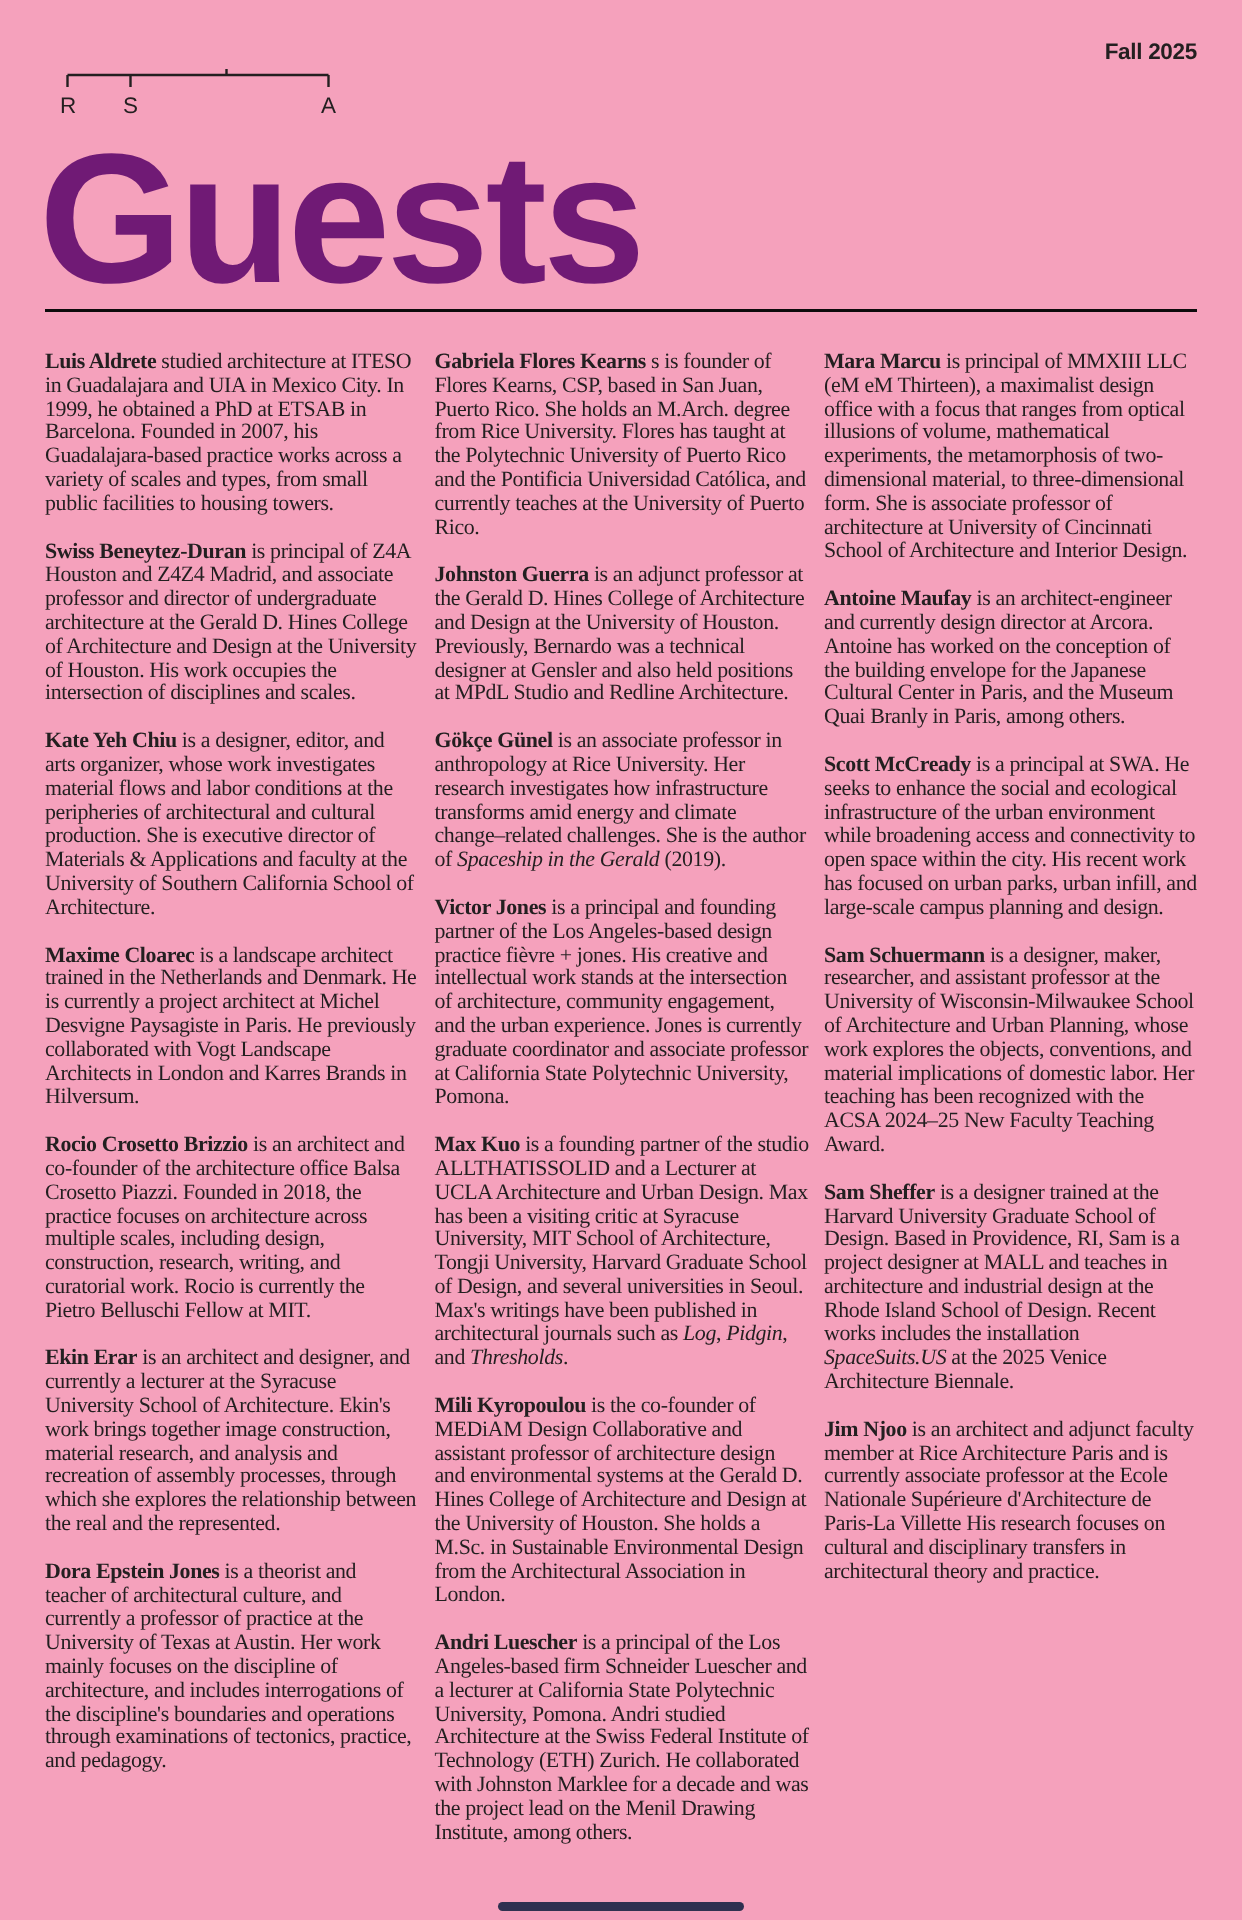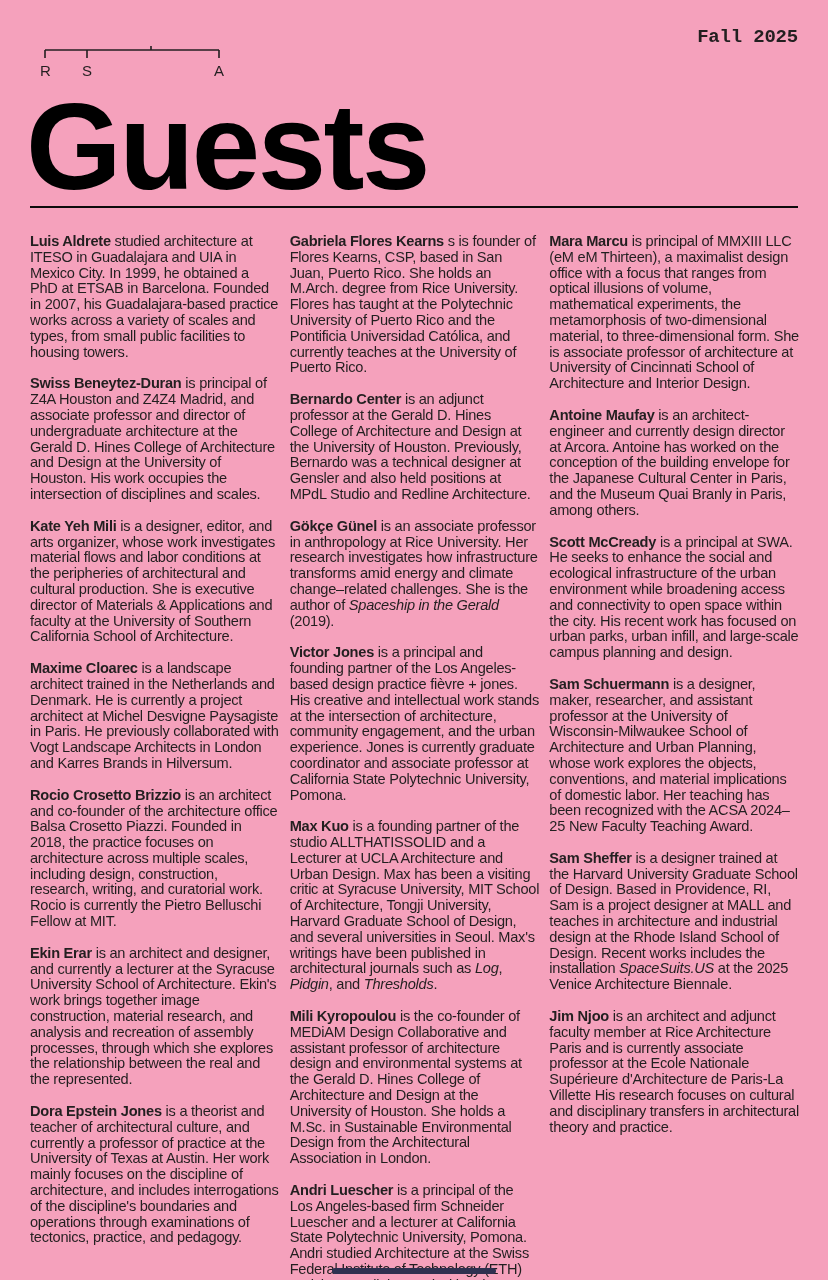--- a/index.html
+++ b/index.html
@@ -14,34 +14,34 @@
   
   .masthead{position:absolute;top:26px;left:30px;right:30px;height:60px;}
   .logo{position:absolute;top:0;left:0;width:250px;height:60px;}
   .logo-words{position:relative;height:18px;font-size:15px;letter-spacing:-0.2px;}
   .logo-words span{position:absolute;top:0;white-space:nowrap;}
   .w0{left:0;} .w1{left:56px;} .w2{left:132px;} .w3{left:168px;}
   .logo-ruler{position:absolute;top:19px;left:0;}
   .logo-letters{position:relative;top:36px;height:18px;font-size:15px;}
   .logo-letters span{position:absolute;top:0;}
   .l0{left:10px;} .l1{left:52px;} .l2{left:184px;}
-  .issue{position:absolute;top:0;right:0;font-size:19px;font-weight:700;letter-spacing:-0.2px;font-family:Liberation Mono, monospace;}
+  .issue{position:absolute;top:0;right:0;font-size:15px;font-weight:700;letter-spacing:-0.2px;}
   
   .page-title{
     position:absolute;top:85px;left:26px;
     font-size:123px;font-weight:700;line-height:1;
-    letter-spacing:-2.5px;margin:0;color:#000000;
+    letter-spacing:-2.5px;margin:0;color:#701a75;
   }
   .divider{position:absolute;top:206px;left:30px;right:30px;height:2px;background:#0d0b0c;}
   
   .columns{
     position:absolute;top:234px;left:30px;right:29px;
     display:flex;gap:10px;align-items:flex-start;
   }
-  .col{flex:1 1 0;min-width:0;}
+  .col{flex:1 1 0;min-width:0;font-family:Liberation Serif, serif;}
   .bio{
     margin:0 0 16px 0;
     font-size:14.6px;line-height:15.8px;letter-spacing:-0.25px;
   }
   .bio strong{font-weight:700;}
   .bio em{font-style:italic;}
   
   .home-indicator{
     position:absolute;left:50%;bottom:6px;transform:translateX(-50%);
     width:164px;height:6px;border-radius:3px;background:#2F3050;
@@ -67,29 +67,29 @@
   </div>
 
   <h1 class="page-title">Guests</h1>
 
   <div class="divider"></div>
 
   <main class="columns" id="columns">
       <div class="col">
         <p class="bio"><strong>Luis Aldrete</strong><span> studied architecture at ITESO in Guadalajara and UIA in Mexico City. In 1999, he obtained a PhD at ETSAB in Barcelona. Founded in 2007, his Guadalajara-based practice works across a variety of scales and types, from small public facilities to housing towers.</span></p>
         <p class="bio"><strong>Swiss Beneytez-Duran</strong><span> is principal of Z4A Houston and Z4Z4 Madrid, and associate professor and director of undergraduate architecture at the Gerald D. Hines College of Architecture and Design at the University of Houston. His work occupies the intersection of disciplines and scales.</span></p>
-        <p class="bio"><strong>Kate Yeh Mili</strong><span> is a designer, editor, and arts organizer, whose work investigates material flows and labor conditions at the peripheries of architectural and cultural production. She is executive director of Materials &amp; Applications and faculty at the University of Southern California School of Architecture.</span></p>
+        <p class="bio"><strong>Kate Yeh Chiu</strong><span> is a designer, editor, and arts organizer, whose work investigates material flows and labor conditions at the peripheries of architectural and cultural production. She is executive director of Materials &amp; Applications and faculty at the University of Southern California School of Architecture.</span></p>
         <p class="bio"><strong>Maxime Cloarec</strong><span> is a landscape architect trained in the Netherlands and Denmark. He is currently a project architect at Michel Desvigne Paysagiste in Paris. He previously collaborated with Vogt Landscape Architects in London and Karres Brands in Hilversum.</span></p>
         <p class="bio"><strong>Rocio Crosetto Brizzio</strong><span> is an architect and co-founder of the architecture office Balsa Crosetto Piazzi. Founded in 2018, the practice focuses on architecture across multiple scales, including design, construction, research, writing, and curatorial work. Rocio is currently the Pietro Belluschi Fellow at MIT.</span></p>
         <p class="bio"><strong>Ekin Erar</strong><span> is an architect and designer, and currently a lecturer at the Syracuse University School of Architecture. Ekin's work brings together image construction, material research, and analysis and recreation of assembly processes, through which she explores the relationship between the real and the represented.</span></p>
         <p class="bio"><strong>Dora Epstein Jones</strong><span> is a theorist and teacher of architectural culture, and currently a professor of practice at the University of Texas at Austin. Her work mainly focuses on the discipline of architecture, and includes interrogations of the discipline's boundaries and operations through examinations of tectonics, practice, and pedagogy.</span></p>
       </div>
       <div class="col">
         <p class="bio"><strong>Gabriela Flores Kearns</strong><span> s is founder of Flores Kearns, CSP, based in San Juan, Puerto Rico. She holds an M.Arch. degree from Rice University. Flores has taught at the Polytechnic University of Puerto Rico and the Pontificia Universidad Católica, and currently teaches at the University of Puerto Rico.</span></p>
-        <p class="bio"><strong>Bernardo Center</strong><span> is an adjunct professor at the Gerald D. Hines College of Architecture and Design at the University of Houston. Previously, Bernardo was a technical designer at Gensler and also held positions at MPdL Studio and Redline Architecture.</span></p>
+        <p class="bio"><strong>Johnston Guerra</strong><span> is an adjunct professor at the Gerald D. Hines College of Architecture and Design at the University of Houston. Previously, Bernardo was a technical designer at Gensler and also held positions at MPdL Studio and Redline Architecture.</span></p>
         <p class="bio"><strong>Gökçe Günel</strong><span> is an associate professor in anthropology at Rice University. Her research investigates how infrastructure transforms amid energy and climate change–related challenges. She is the author of </span><em>Spaceship in the Gerald</em><span> (2019).</span></p>
         <p class="bio"><strong>Victor Jones</strong><span> is a principal and founding partner of the Los Angeles-based design practice fièvre + jones. His creative and intellectual work stands at the intersection of architecture, community engagement, and the urban experience. Jones is currently graduate coordinator and associate professor at California State Polytechnic University, Pomona.</span></p>
         <p class="bio"><strong>Max Kuo</strong><span> is a founding partner of the studio ALLTHATISSOLID and a Lecturer at UCLA Architecture and Urban Design. Max has been a visiting critic at Syracuse University, MIT School of Architecture, Tongji University, Harvard Graduate School of Design, and several universities in Seoul. Max's writings have been published in architectural journals such as </span><em>Log</em><span>, </span><em>Pidgin</em><span>, and </span><em>Thresholds</em><span>.</span></p>
         <p class="bio"><strong>Mili Kyropoulou</strong><span> is the co-founder of MEDiAM Design Collaborative and assistant professor of architecture design and environmental systems at the Gerald D. Hines College of Architecture and Design at the University of Houston. She holds a M.Sc. in Sustainable Environmental Design from the Architectural Association in London.</span></p>
         <p class="bio"><strong>Andri Luescher</strong><span> is a principal of the Los Angeles-based firm Schneider Luescher and a lecturer at California State Polytechnic University, Pomona. Andri studied Architecture at the Swiss Federal Institute of Technology (ETH) Zurich. He collaborated with Johnston Marklee for a decade and was the project lead on the Menil Drawing Institute, among others.</span></p>
       </div>
       <div class="col">
         <p class="bio"><strong>Mara Marcu</strong><span> is principal of MMXIII LLC (eM eM Thirteen), a maximalist design office with a focus that ranges from optical illusions of volume, mathematical experiments, the metamorphosis of two-dimensional material, to three-dimensional form. She is associate professor of architecture at University of Cincinnati School of Architecture and Interior Design.</span></p>
         <p class="bio"><strong>Antoine Maufay</strong><span> is an architect-engineer and currently design director at Arcora. Antoine has worked on the conception of the building envelope for the Japanese Cultural Center in Paris, and the Museum Quai Branly in Paris, among others.</span></p>
         <p class="bio"><strong>Scott McCready</strong><span> is a principal at SWA. He seeks to enhance the social and ecological infrastructure of the urban environment while broadening access and connectivity to open space within the city. His recent work has focused on urban parks, urban infill, and large-scale campus planning and design.</span></p>

